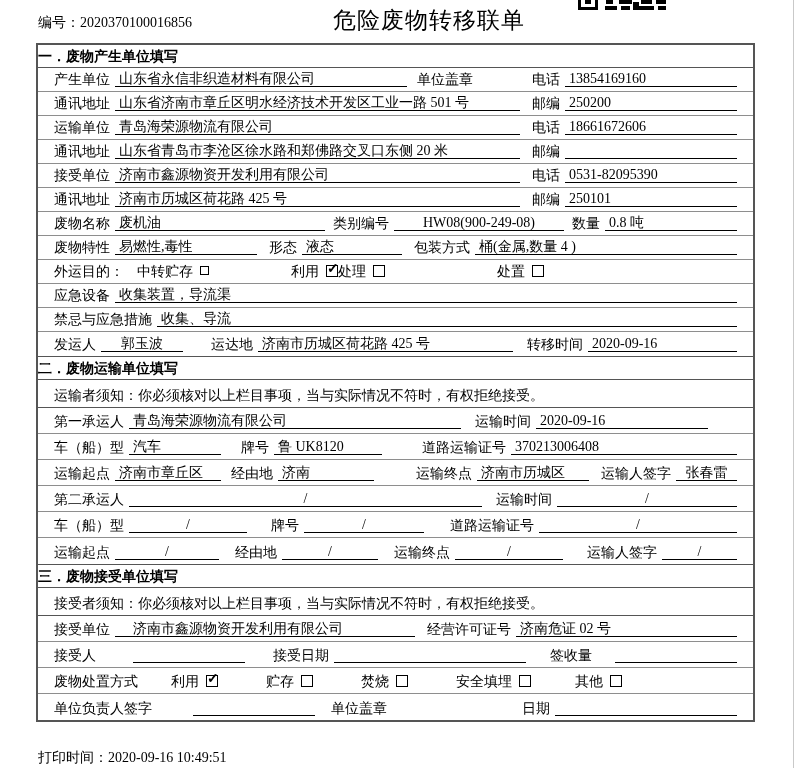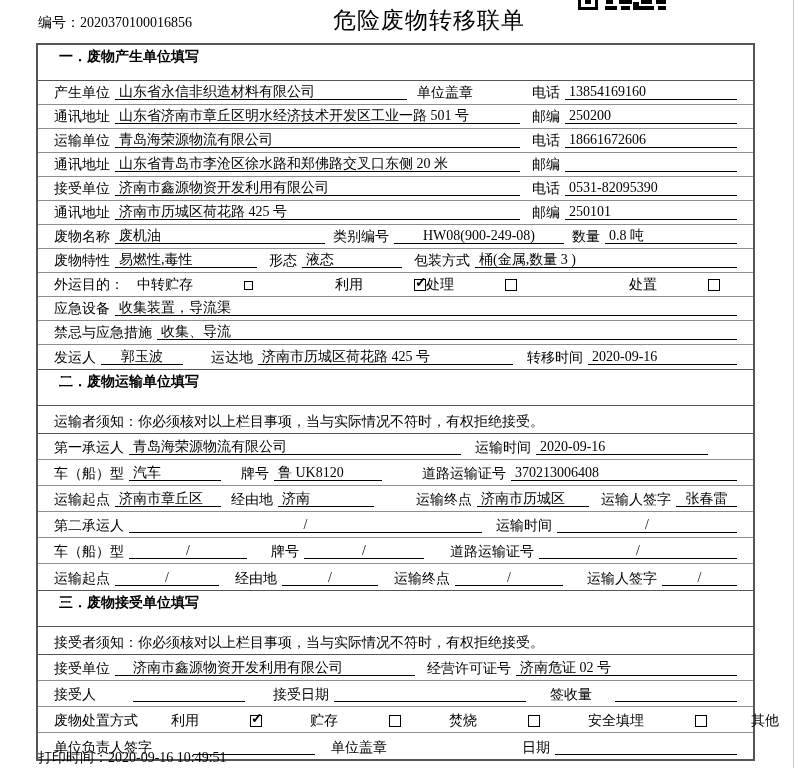--- a/index.html
+++ b/index.html
@@ -13,41 +13,41 @@
   .doc-no{position:absolute;left:38px;top:14px;font-size:14px;}
   .doc-title{position:absolute;left:333px;top:5px;font-size:23px;font-weight:normal;letter-spacing:1px;}
   .qr{position:absolute;left:578px;top:0;width:88px;height:10px;}
   
   .form-table{
     position:absolute;left:36px;top:43px;width:719px;
     border:2px solid #555;box-sizing:border-box;background:#fff;
   }
   .section + .section{border-top:1px solid #555;}
   .hdr{
-    height:36px;box-sizing:border-box;padding:3px 21px 0;
+    height:23px;box-sizing:border-box;padding:3px 0 0;
     font-weight:bold;font-size:14px;border-bottom:1px solid #555;
   }
   .r{
     display:flex;align-items:flex-end;box-sizing:border-box;
     padding:0 16px 4px;height:24px;border-bottom:1px solid #8e8e8e;
     line-height:15px;white-space:nowrap;
   }
   .s2 .r,.s3 .r{height:26px;}
   .r.note{height:28px;border-bottom:1px solid #555;}
   .section .r:last-child{border-bottom:none;}
   .l{flex:0 0 auto;padding-right:5px;}
   .f{
     border-bottom:1px solid #000;box-sizing:border-box;
     padding:0 4px;min-height:15px;flex:0 0 auto;overflow:visible;
   }
   .g{flex:1 1 auto;}
   .c{text-align:center;}
   .mla{margin-left:auto;}
   
-  .opt{flex:0 0 auto;display:flex;align-items:flex-end;gap:44px;}
+  .opt{flex:0 0 auto;display:flex;align-items:center;}
   .cb{
     display:inline-block;width:12px;height:12px;border:1.5px solid #000;
     box-sizing:border-box;margin:0 0 1px 7px;position:relative;flex:0 0 auto;
   }
   .cb.small{width:9px;height:9px;border-width:1px;margin-bottom:2px;}
   .cb i{font-style:normal;position:absolute;left:0;top:-5px;font-size:14px;font-weight:bold;}
   
   .print-time{position:absolute;left:38px;top:749px;font-size:14px;}
 </style>
 </head>
@@ -132,21 +132,21 @@
       <span class="f" style="width:110px">0.8 吨</span>
       <span class="f g"></span>
     </div>
 
     <div class="r">
       <span class="l">废物特性</span>
       <span class="f" style="width:142px">易燃性,毒性</span>
       <span class="l" style="margin-left:12px">形态</span>
       <span class="f" style="width:100px">液态</span>
       <span class="l" style="margin-left:12px">包装方式</span>
-      <span class="f g">桶(金属,数量 3 )</span>
+      <span class="f g">桶(金属,数量 4 )</span>
     </div>
 
     <div class="r">
       <span class="l">外运目的：</span>
       <span class="opt" style="margin-left:8px">
         <span>中转贮存</span>
         <span class="cb small"></span>
       </span>
       <span class="opt" style="margin-left:82px">
         <span>利用</span>

